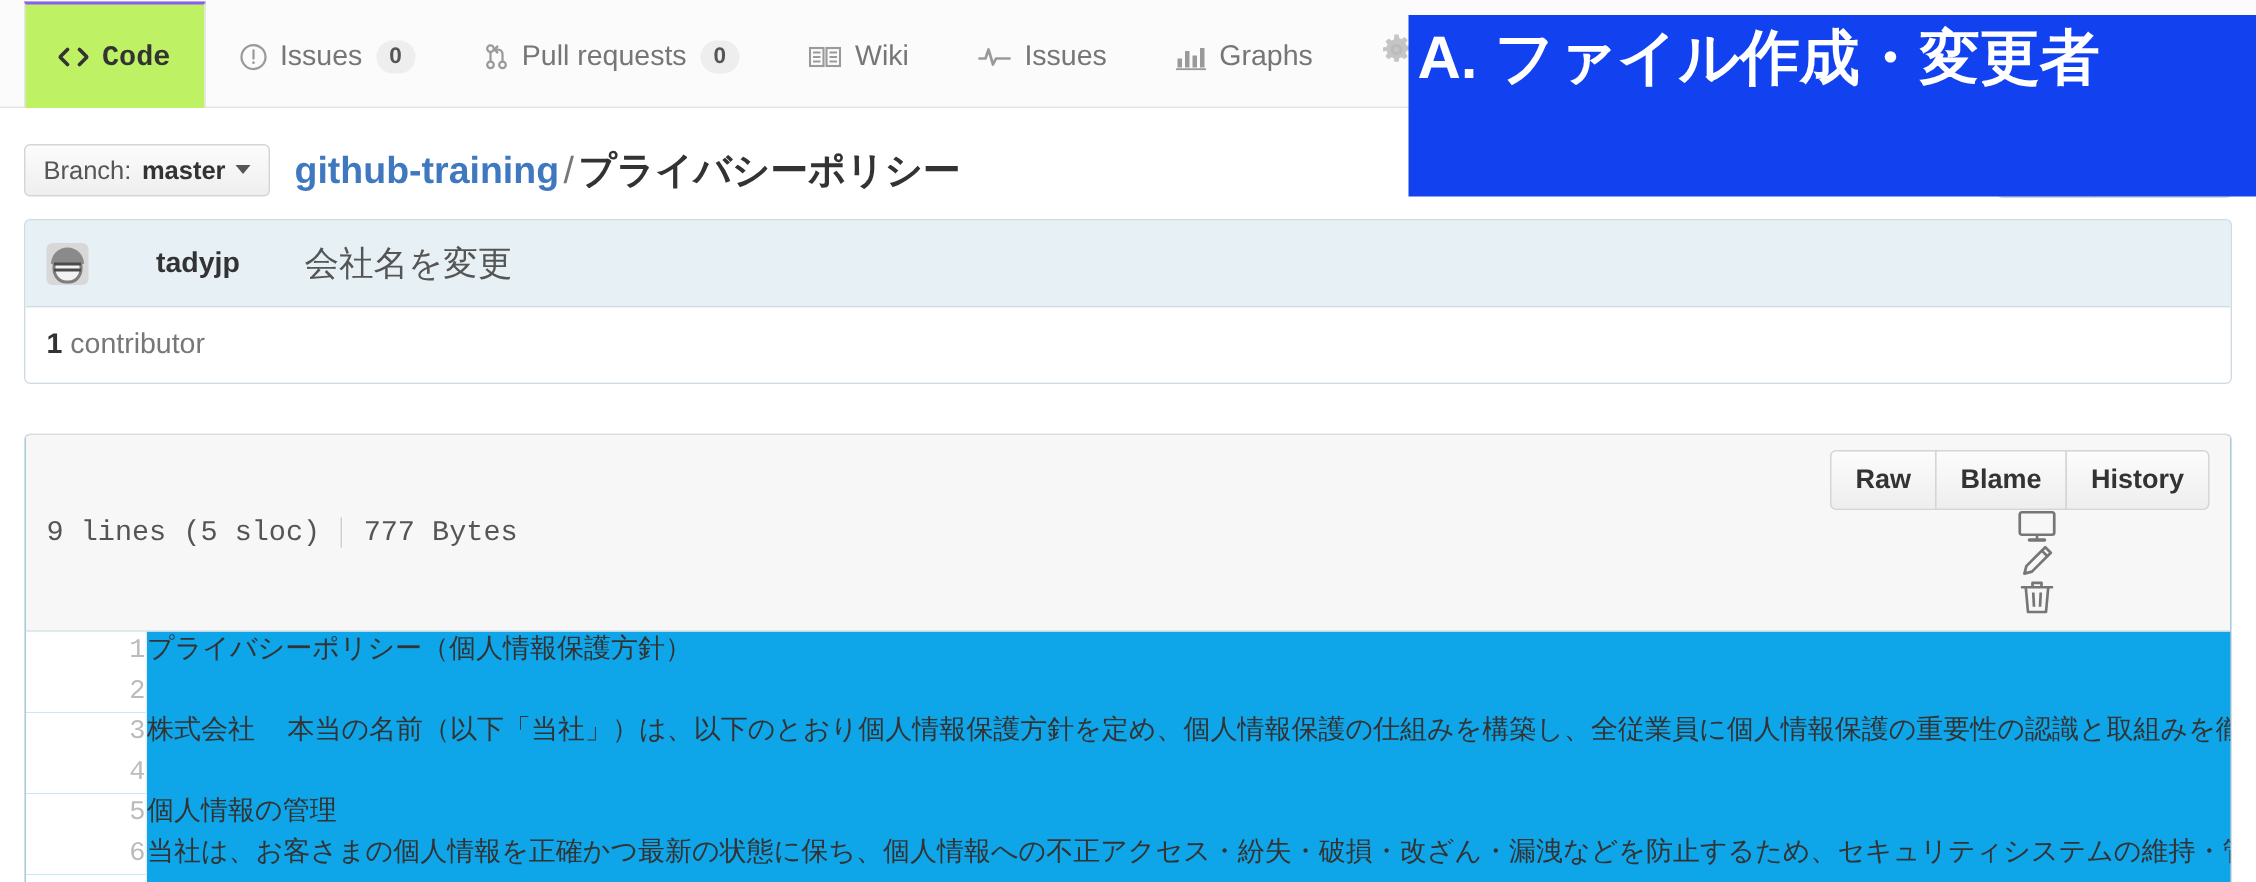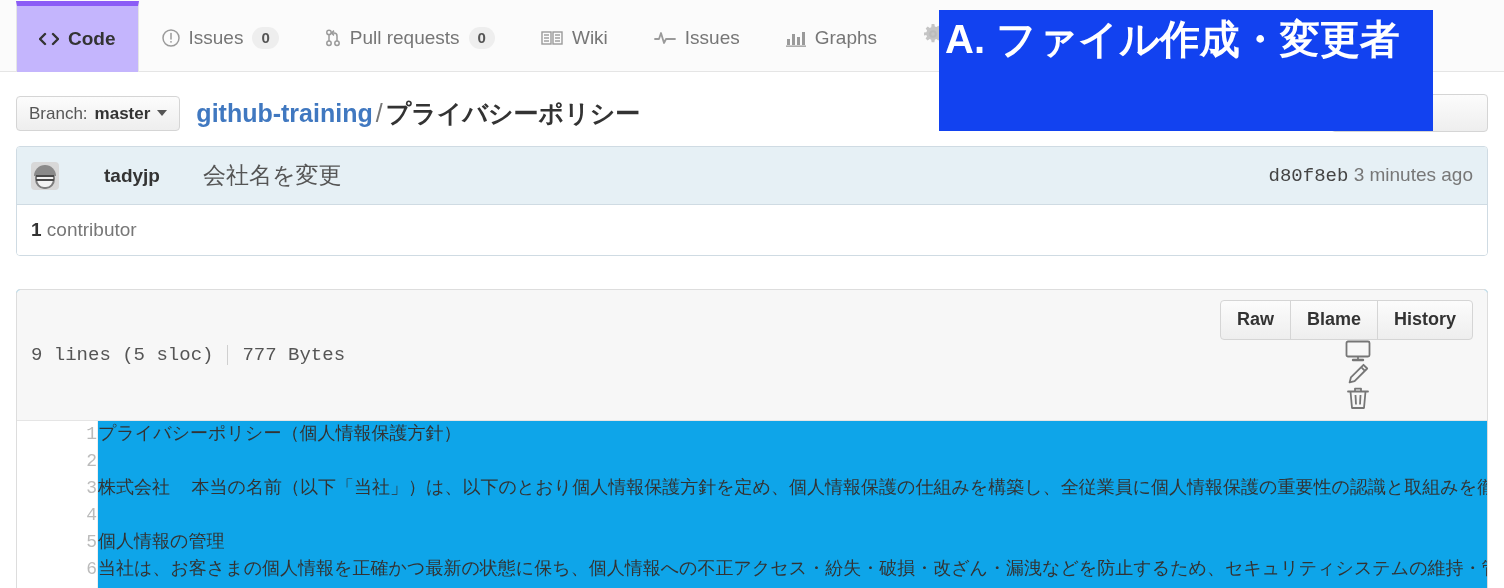--- a/index.html
+++ b/index.html
@@ -35,25 +35,26 @@
     color: #767676;
     box-sizing: border-box;
     border-top: 3px solid transparent;
     border-left: 1px solid transparent;
     border-right: 1px solid transparent;
     position: relative;
     top: 1px;
   }
   .nav-tab.selected {
     color: #333333;
-    background: #c4b5fd;
-    border-top: 5px solid #8b5cf6;
+    background: #bef264;
+    border-top: 2px solid #8b5cf6;
     border-left: 1px solid #e5e5e5;
     border-right: 1px solid #e5e5e5;
     font-weight: bold;
+    font-family: Liberation Mono, monospace;
   }
   .nav-tab .tab-label { white-space: nowrap; }
   .nav-tab .octicon {
     display: inline-flex;
     align-items: center;
     justify-content: center;
     color: #9a9a9a;
     flex: none;
   }
   .nav-tab.selected .octicon { color: #333333; }
@@ -277,21 +278,21 @@
     white-space: pre;
     overflow: hidden;
     margin-top: 34px;
   }
 
   
   .annot-overlay {
     position: absolute;
     left: 939px;
     top: 10px;
-    width: 494px;
+    width: 565px;
     height: 121px;
     background: #1242f0;
     box-sizing: border-box;
     padding: 4px 0 0 6px;
   }
   .annot-text {
     color: #ffffff;
     font-size: 40px;
     font-weight: bold;
     line-height: 1.25;
@@ -410,24 +411,20 @@
 
 <div class="commit-box">
   <div class="commit-row">
     <div class="avatar">
       <div class="face"></div>
       <div class="hair"></div>
       <div class="glasses"></div>
     </div>
     <span class="commit-author">tadyjp</span>
     <span class="commit-msg">会社名を変更</span>
-    <span class="commit-meta">
-      <span class="commit-sha">d80f8eb</span>
-      <span>3 minutes ago</span>
-    </span>
   </div>
   <div class="contrib-row">
     <b>1</b>
     <span>contributor</span>
   </div>
 </div>
 
 <div class="blob-box">
   <div class="blob-head">
     <div class="blob-info">

